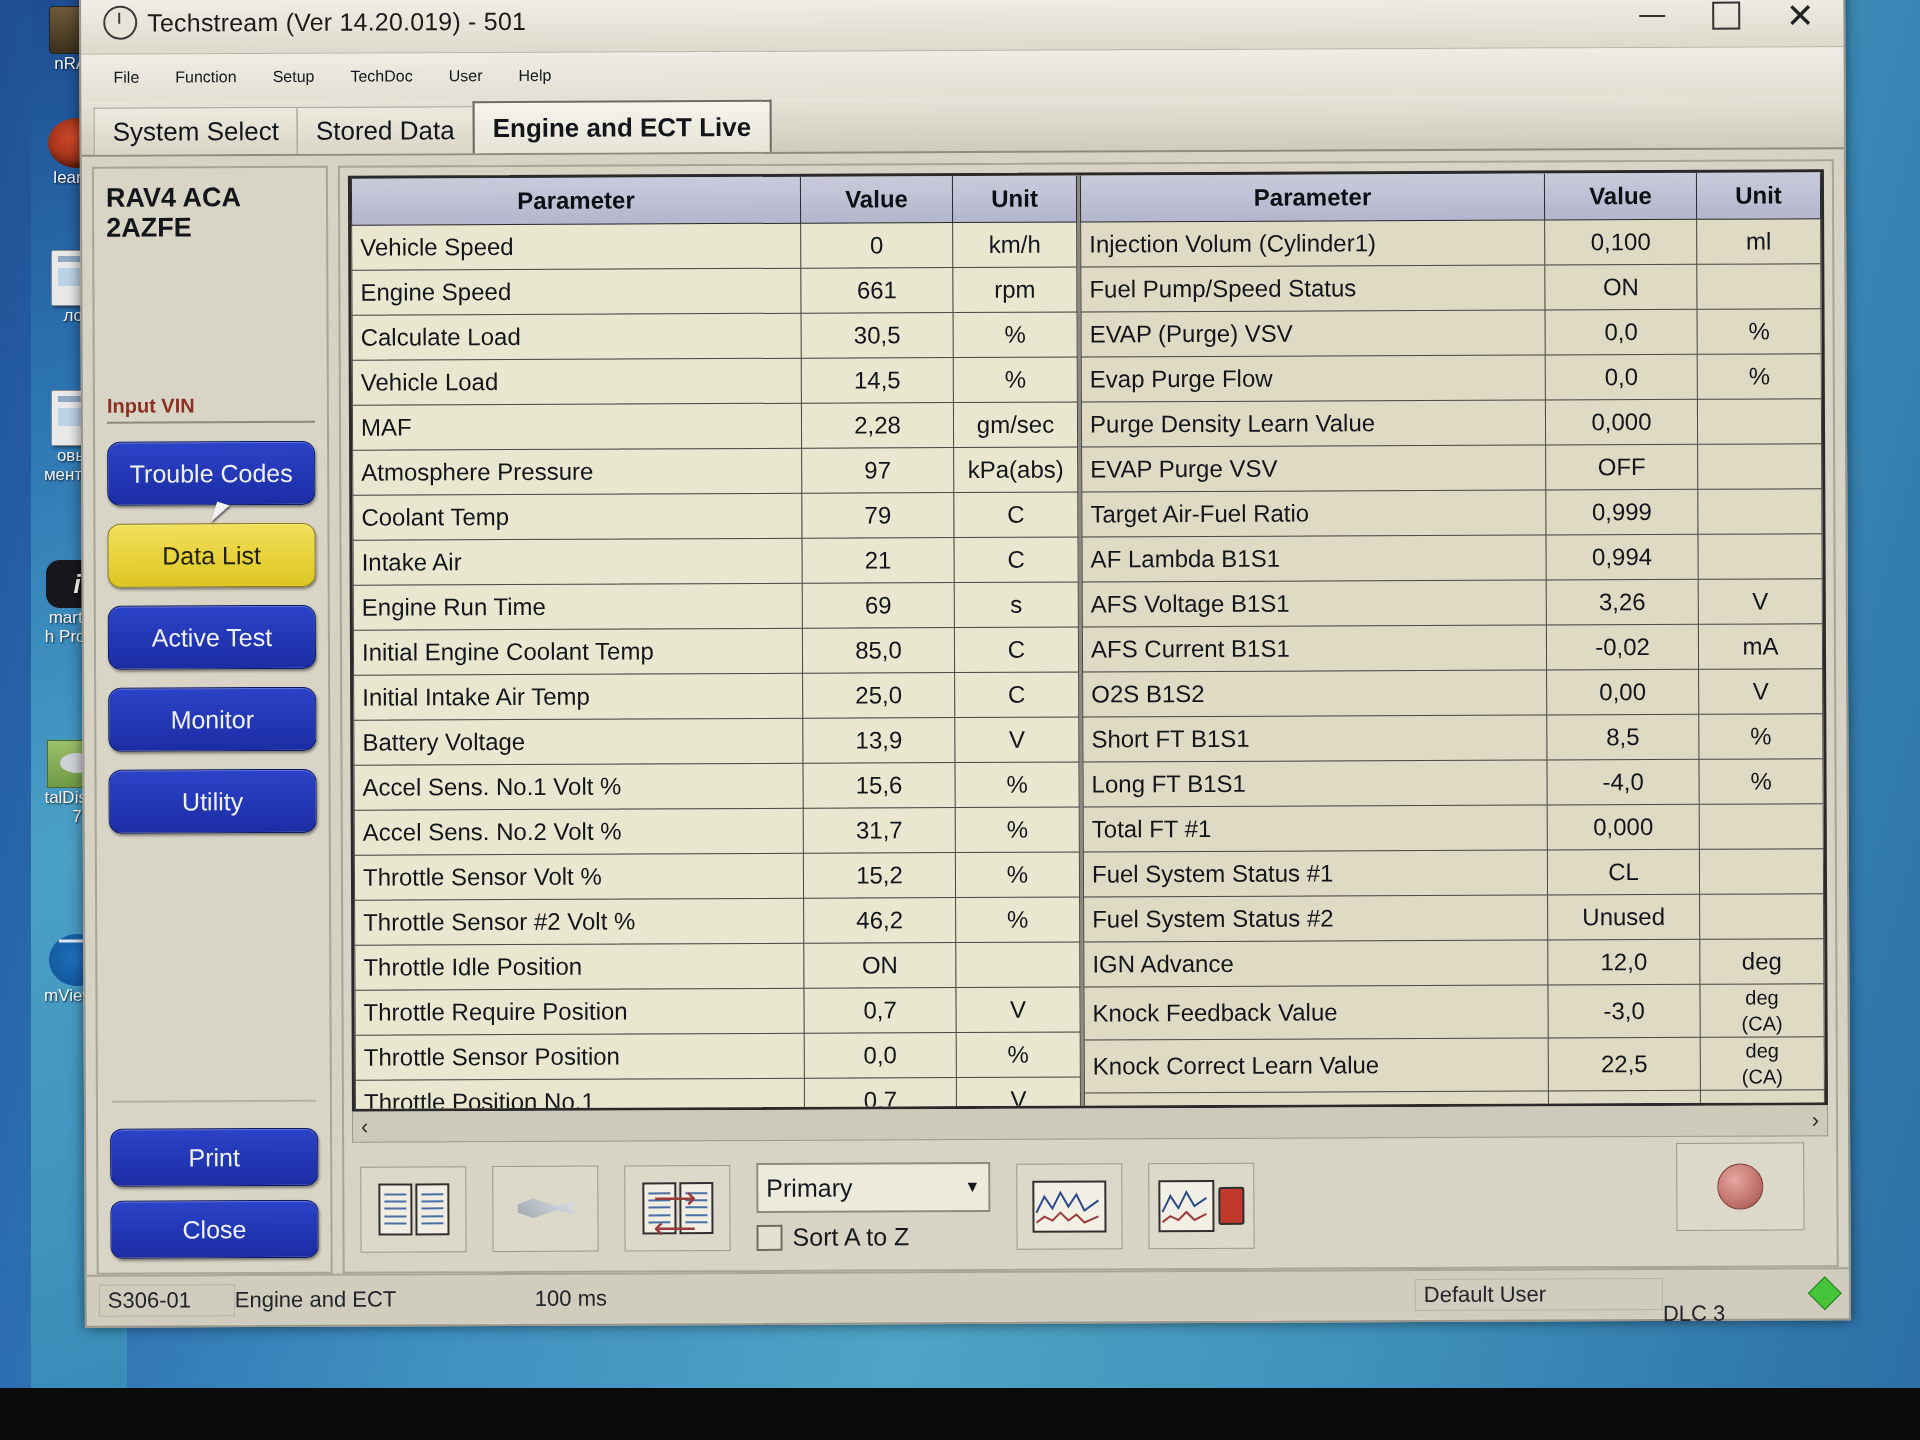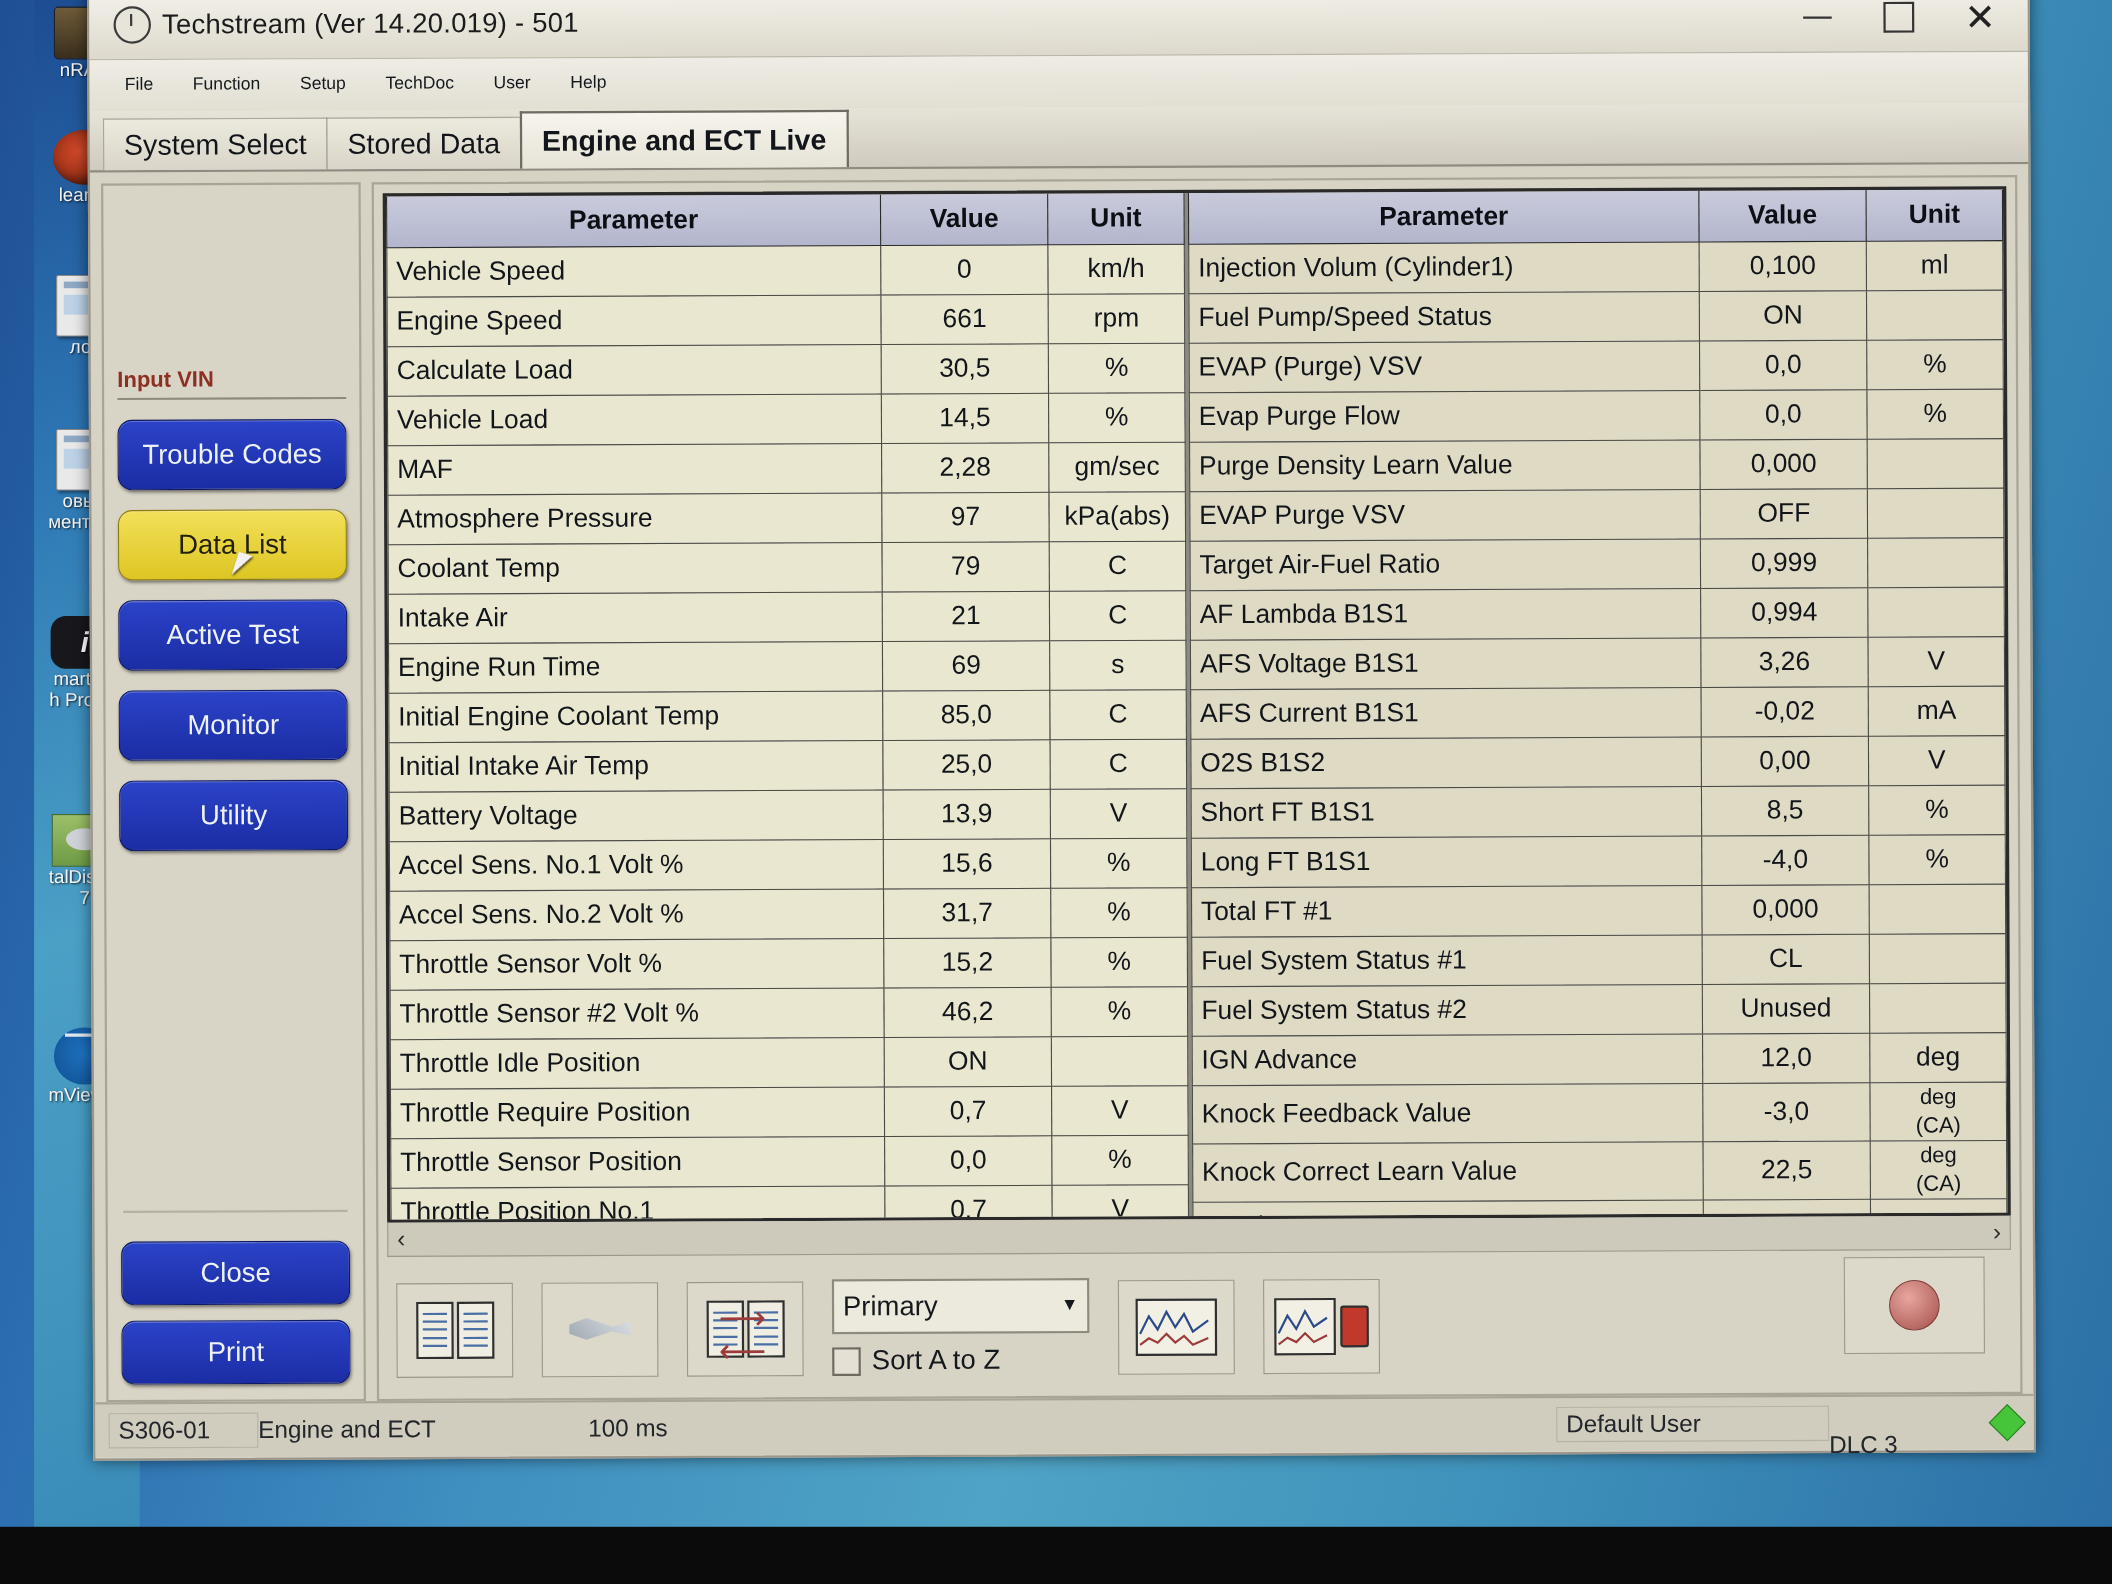--- a/index.html
+++ b/index.html
@@ -255,33 +255,37 @@
 
   <div id="tabstrip">
     <span class="tab">System Select</span>
     <span class="tab">Stored Data</span>
     <span class="tab active">Engine and ECT Live</span>
   </div>
 
   <div id="body">
 
     <div id="sidebar">
+      <div id="veh">
+        <div>RAV4 ACA</div>
+        <div>2AZFE</div>
+      </div>
       <div id="vin">Input VIN</div>
       <div id="vin-rule"></div>
 
       <div class="navbtn">Trouble Codes</div>
       <div class="navbtn sel">Data List</div>
       <div class="navbtn">Active Test</div>
       <div class="navbtn">Monitor</div>
       <div class="navbtn">Utility</div>
 
       <div class="grow"></div>
       <div id="side-rule"></div>
+      <div class="botbtn">Print</div>
       <div class="botbtn">Close</div>
-      <div class="botbtn">Print</div>
 
       <div id="cursor"></div>
     </div>
 
     <div id="main">
 
       <div id="grid-wrap">
         <div class="gcol left">
           <table class="dl lt">
             <colgroup>

